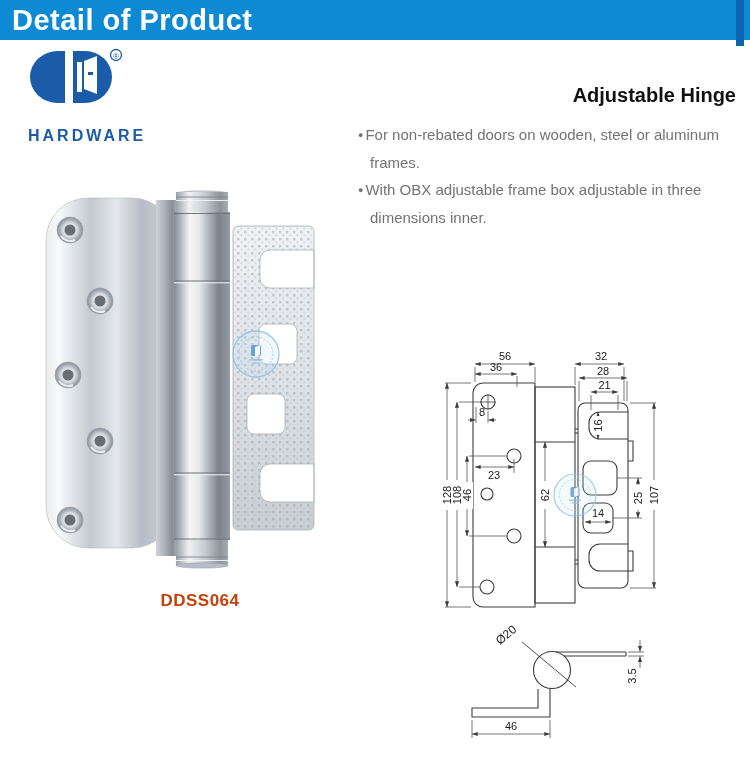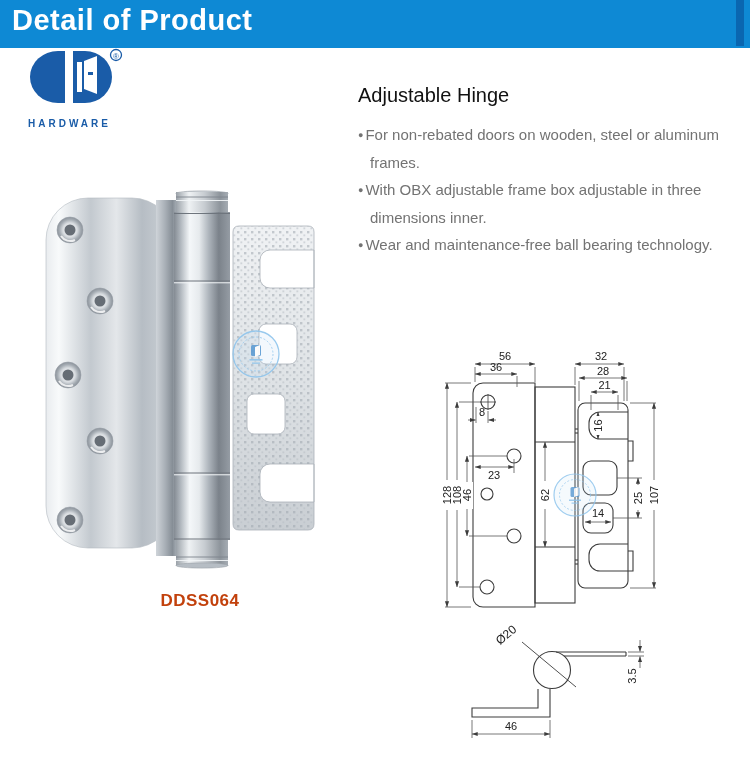--- a/index.html
+++ b/index.html
@@ -1,27 +1,27 @@
 <!DOCTYPE html>
 <html><head>
 <meta charset="utf-8">
 <style>
   html,body{margin:0;padding:0;background:#fff;}
   .page{position:relative;width:750px;height:767px;background:#fff;overflow:hidden;
         font-family:"Liberation Sans",sans-serif;color:#1b1b1b;}
   
-  .banner{position:absolute;left:0;top:0;width:750px;height:48px;background:#0E89D4;}
+  .banner{position:absolute;left:0;top:0;width:750px;height:40px;background:#0E89D4;}
   .banner-title{position:absolute;left:12px;top:0;line-height:40px;font-size:29px;font-weight:700;color:#fff;letter-spacing:.5px;}
   .accent-stripe{position:absolute;left:736px;top:0;width:8px;height:46px;background:#0A66B0;}
   
   .logo{position:absolute;left:28px;top:48px;width:110px;}
-  .brand-name{margin-top:2px;font-size:10px;font-weight:600;letter-spacing:3px;color:#1A5CA8;}
+  .brand-name{margin-top:11px;font-size:16px;font-weight:600;letter-spacing:3px;color:#1A5CA8;}
   
   .info{position:absolute;left:358px;top:84px;width:378px;}
-  .product-title{margin:0;font-size:20px;font-weight:400;color:#111;}
+  .product-title{margin:0;font-size:20px;font-weight:700;color:#111;text-align:right;}
   .features{list-style:none;margin:14px 0 0 0;padding:0;}
   .features li{font-size:15px;line-height:27px;color:#737373;padding-left:12px;text-indent:-12px;}
   .bullet{font-size:9px;vertical-align:2px;margin-right:2px;}
   
   .photo{position:absolute;left:40px;top:188px;}
   .product-code{position:absolute;left:60px;top:591px;width:280px;text-align:center;
                 font-size:17px;font-weight:700;letter-spacing:.5px;color:#c2410c;}
   
   .drawing{position:absolute;left:430px;top:345px;}
   .dim{font-size:11px;fill:#222;font-family:"Liberation Sans",sans-serif;}
@@ -49,21 +49,20 @@
       <text x="88" y="10.5" font-size="8" text-anchor="middle" fill="#1A5CA8">®</text>
     </svg>
     <div class="brand-name">HARDWARE</div>
   </div>
 
   <div class="info">
     <h1 class="product-title">Adjustable Hinge</h1>
     <ul class="features">
       <li><span class="bullet">●</span><span>For non-rebated doors on wooden, steel or aluminum frames.</span></li>
       <li><span class="bullet">●</span><span>With OBX adjustable frame box adjustable in three dimensions inner.</span></li>
-      <li><span class="bullet">●</span><span>Wear and maintenance-free ball bearing technology.</span></li>
     </ul>
   </div>
 
   <svg class="photo" width="280" height="382" viewBox="0 0 280 382">
     <defs>
       <linearGradient id="leafG" x1="0" y1="0" x2="1" y2="0">
         <stop offset="0" stop-color="#e9ecef"></stop>
           <stop offset=".1" stop-color="#f8fafb"></stop>
         <stop offset=".35" stop-color="#c3c9cf"></stop>
           <stop offset=".55" stop-color="#e4e7ea"></stop>

